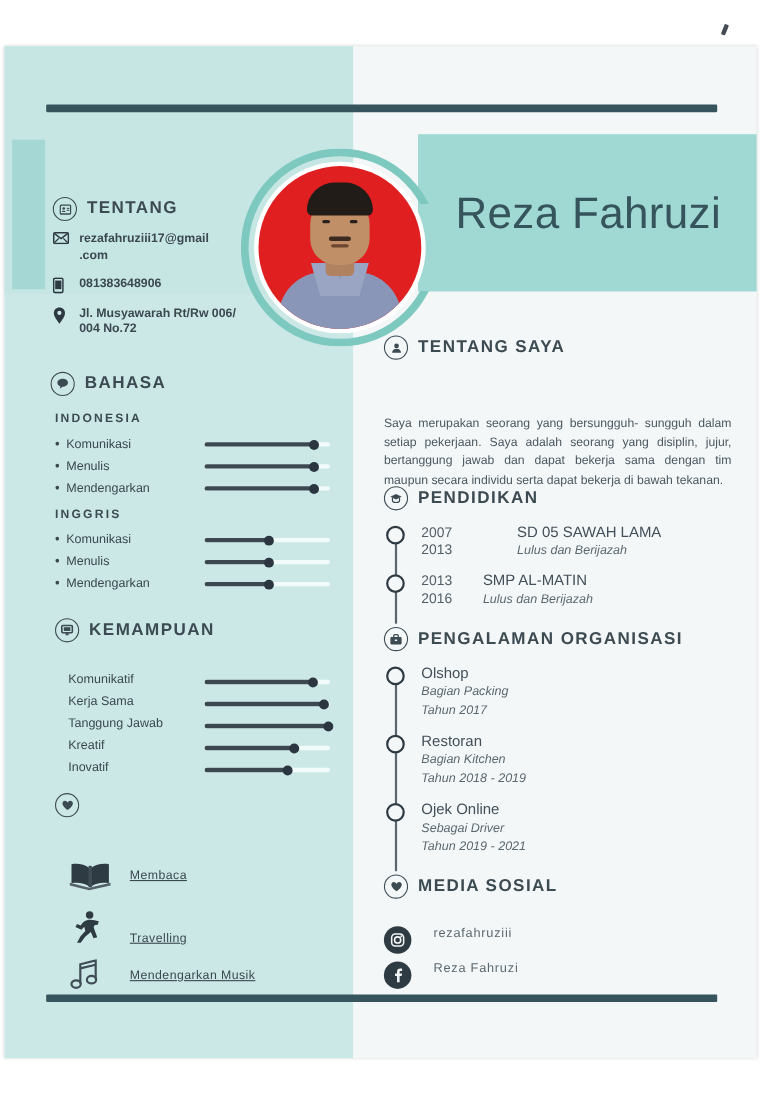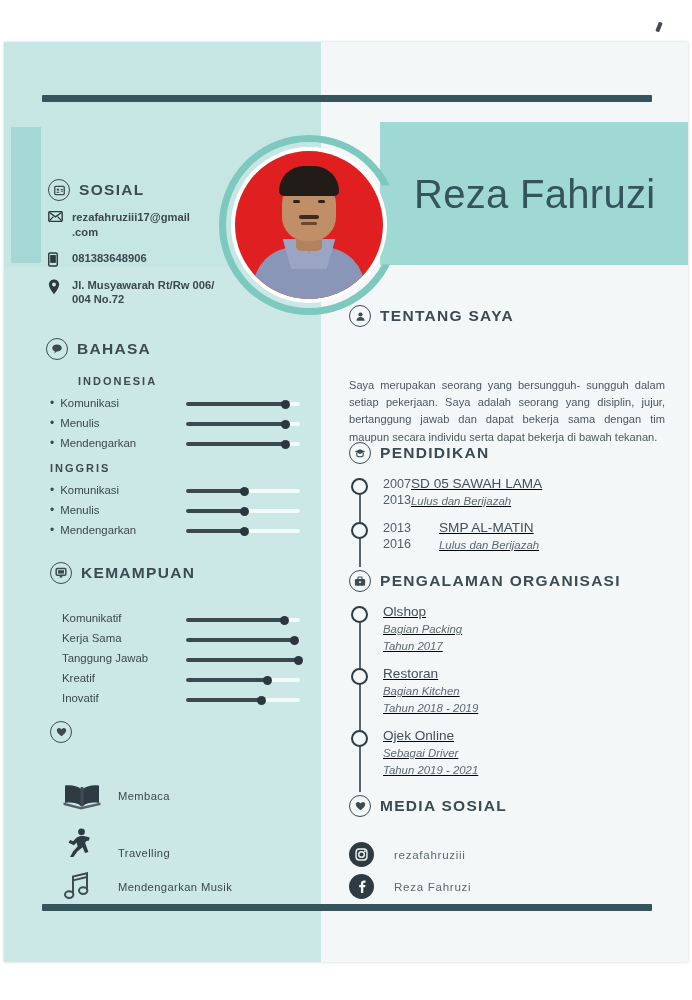--- a/index.html
+++ b/index.html
@@ -164,30 +164,30 @@
   }
   .bar-knob {
     position: absolute; top: -2.5px; width: 9px; height: 9px;
     border-radius: 50%; background: #2b3640; transform: translateX(-5px);
   }
 
   
   .hobby-row { position: absolute; left: 58px; display: flex; align-items: center; }
   .hobby-ico { width: 56px; color: #2f3b43; flex: none; }
   .hobby-ico svg { display: block; }
-  .hobby-txt { font-size: 11.2px; color: #3b4850; letter-spacing: .4px; }
+  .hobby-txt { font-size: 11.2px; color: #3b4850; letter-spacing: .4px; text-decoration: underline; }
 
   
   .about-text {
     position: absolute; left: 345px; top: 335px; width: 316px;
     font-size: 11.1px; color: #4a5760; line-height: 1.55; text-align: justify;
   }
 
   
-  .timeline { position: absolute; text-decoration: underline; }
+  .timeline { position: absolute; }
   .tl-line {
     position: absolute; left: 10px; top: 8px; width: 1.6px;
     background: #5a666e;
   }
   .tl-item { position: relative; padding-left: 34px; }
   .tl-dot {
     position: absolute; left: 2px; top: 2px;
     width: 17px; height: 17px; border-radius: 50%;
     background: #f4f7f7; border: 2.4px solid #2f3b43;
   }
@@ -195,21 +195,21 @@
     position: absolute; left: 34px; top: 0;
     font-size: 12.6px; color: #515d66; line-height: 1.28; white-space: nowrap;
   }
   .tl-body { padding-left: 0; }
   .tl-title { font-size: 13.6px; color: #43505a; line-height: 1.25; }
   .tl-sub {
     font-size: 11.4px; color: #5b6870; font-style: italic; line-height: 1.45;
   }
 
   
-  .social-row { position: absolute; left: 345px; display: flex; align-items: center; }
+  .social-row { position: absolute; left: 345px; display: flex; align-items: flex-start; }
   .social-ico {
     width: 25px; height: 25px; border-radius: 50%;
     background: #2f3b43; color: #f4f7f7; flex: none;
     display: flex; align-items: center; justify-content: center;
   }
   .social-ico svg { display: block; }
   .social-txt { font-size: 11.6px; color: #5b6870; margin-left: 20px; letter-spacing: .7px; }
 </style>
 </head>
 <body>
@@ -249,21 +249,21 @@
     <div class="sec-head" style="left:44px; top:137px;">
       <span class="sec-ico">
         <svg width="11" height="11" viewBox="0 0 12 12">
             <rect x="0.8" y="1.6" width="10.4" height="8.8" rx="1" fill="none" stroke="currentColor" stroke-width="1.4"></rect>
             <circle cx="4.3" cy="5" r="1.3" fill="currentColor"></circle>
             <rect x="2.6" y="7.3" width="3.4" height="1.2" rx=".6" fill="currentColor"></rect>
             <rect x="7.3" y="4.3" width="2.6" height="1" fill="currentColor"></rect>
             <rect x="7.3" y="6.2" width="2.6" height="1" fill="currentColor"></rect>
           </svg>
       </span>
-      <span class="sec-title">SOSIAL</span>
+      <span class="sec-title">TENTANG</span>
     </div>
 
     <div class="contact-list">
       <div class="contact-row">
         <span class="c-ico">
           <svg width="15" height="11" viewBox="0 0 16 12">
               <rect x="0.7" y="0.7" width="14.6" height="10.6" rx="1.2" fill="none" stroke="currentColor" stroke-width="1.5"></rect>
               <path d="M1.5 1.6 L8 6.4 L14.5 1.6" fill="none" stroke="currentColor" stroke-width="1.5"></path>
               <path d="M1.5 10.4 L5.8 6.2 M14.5 10.4 L10.2 6.2" fill="none" stroke="currentColor" stroke-width="1.3"></path>
             </svg>
@@ -294,21 +294,21 @@
 
     <div class="sec-head" style="left:42px; top:296px;">
       <span class="sec-ico">
         <svg width="12" height="12" viewBox="0 0 12 12">
             <path d="M6 1.4 C3.2 1.4 1.2 2.9 1.2 5 C1.2 6.5 2.3 7.8 3.9 8.4 L3.4 10.5 L5.8 8.6 C8.5 8.6 10.8 7.1 10.8 5 C10.8 2.9 8.8 1.4 6 1.4 Z" fill="currentColor"></path>
           </svg>
       </span>
       <span class="sec-title">BAHASA</span>
     </div>
 
-    <div class="lang-label" style="left:46px; top:333px;margin-left:28px;">INDONESIA</div>
+    <div class="lang-label" style="left:46px; top:333px;">INDONESIA</div>
     <div class="bar-row" style="top:354px;">
       <span class="bar-name bullet">Komunikasi</span>
       <span class="bar-track">
           <span class="bar-fill" style="width:88%"></span>
           <span class="bar-knob" style="left:88%"></span>
         </span>
     </div>
     <div class="bar-row" style="top:374px;">
       <span class="bar-name bullet">Menulis</span>
       <span class="bar-track">
@@ -456,21 +456,21 @@
       </span>
       <span class="sec-title">PENDIDIKAN</span>
     </div>
 
     <div class="timeline" style="left:345px; top:434px; width:320px;">
       <div class="tl-line" style="height:83px;"></div>
 
       <div class="tl-item" style="height:44px;">
         <span class="tl-dot"></span>
         <span class="tl-years"><span>2007</span><br><span>2013</span></span>
-        <div class="tl-body" style="margin-left:28px;">
+        <div class="tl-body" style="margin-left:87px;">
           <div class="tl-title">SD 05 SAWAH LAMA</div>
           <div class="tl-sub">Lulus dan Berijazah</div>
         </div>
       </div>
 
       <div class="tl-item" style="height:44px;">
         <span class="tl-dot"></span>
         <span class="tl-years"><span>2013</span><br><span>2016</span></span>
         <div class="tl-body" style="margin-left:56px;">
           <div class="tl-title">SMP AL-MATIN</div>

